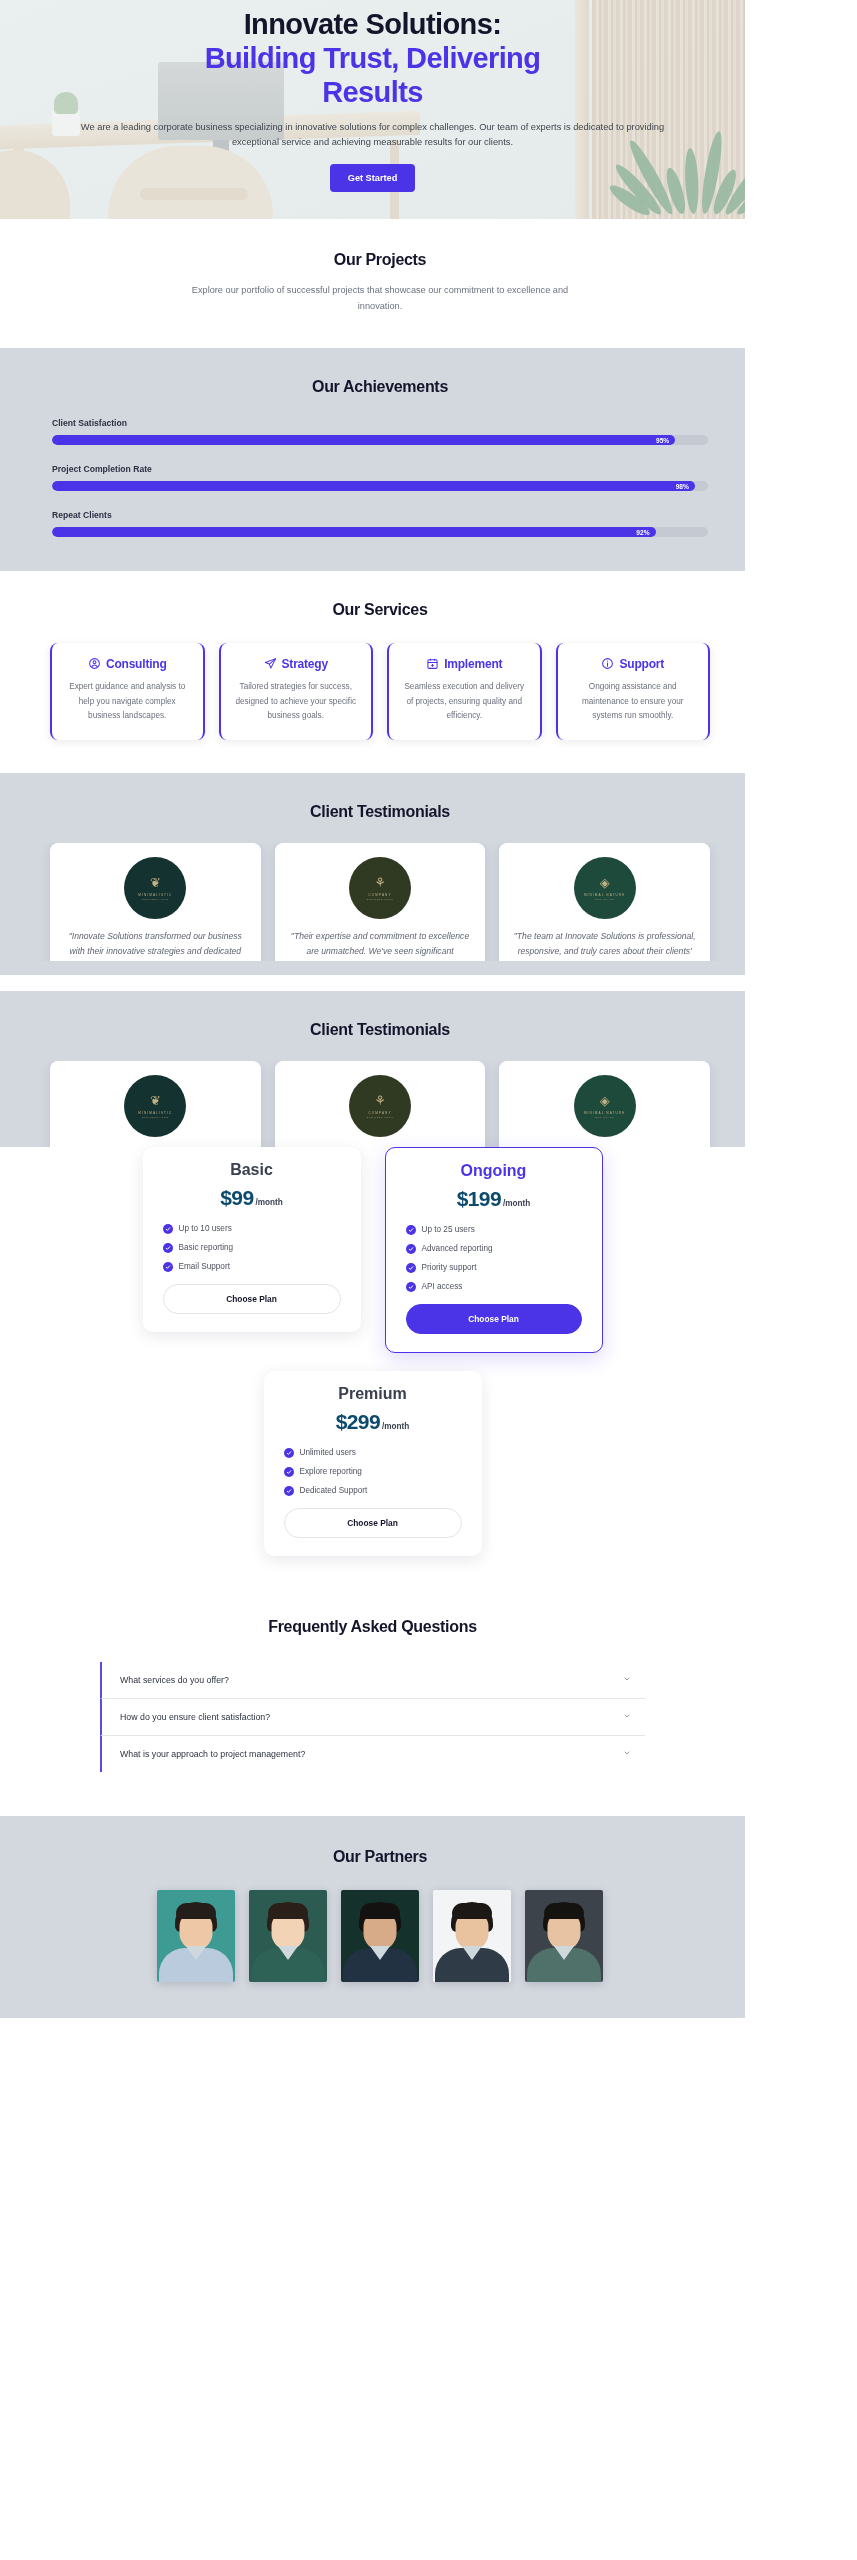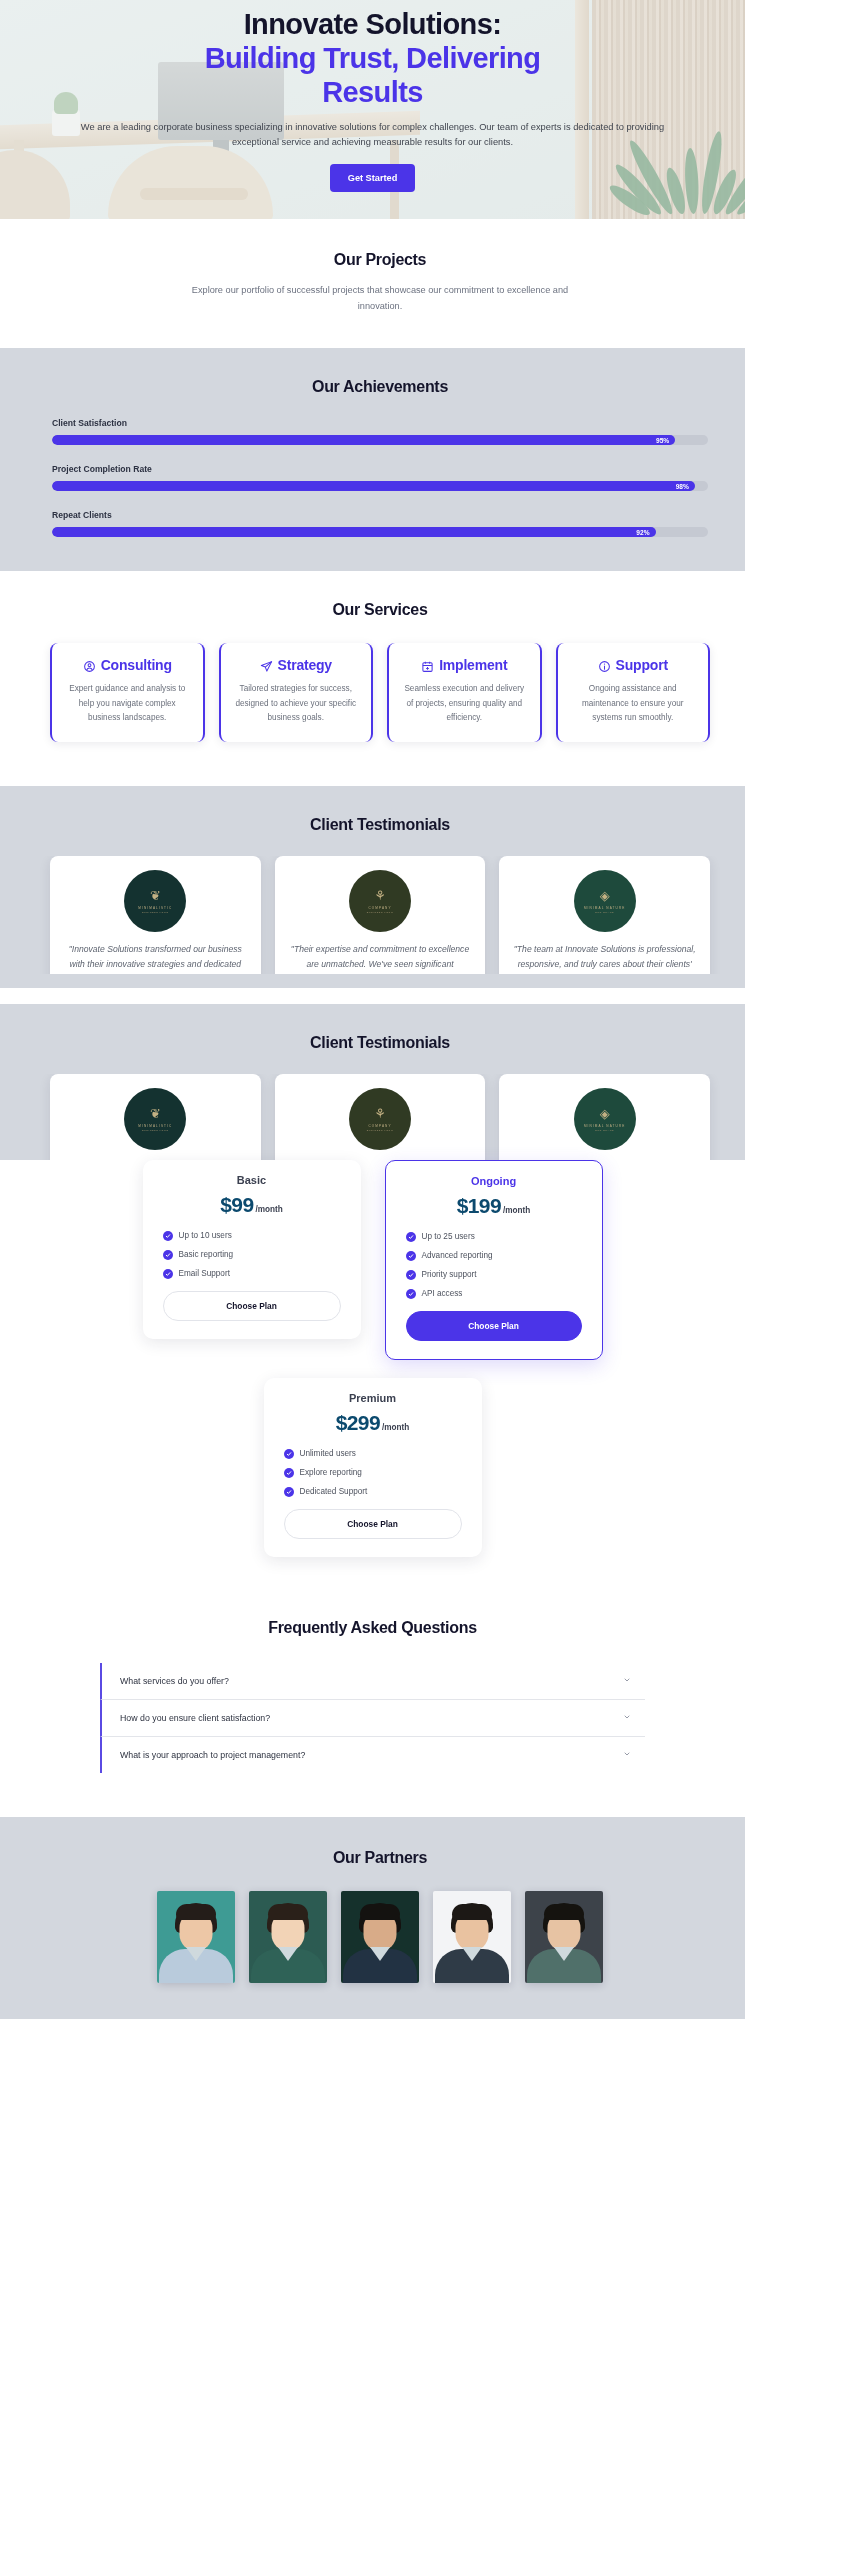--- a/index.html
+++ b/index.html
@@ -124,22 +124,22 @@
     margin-top: 24px; display: flex; gap: 14px;
     padding: 0 50px;
   }
   .svc-card {
     flex: 1; background: #fff; border-radius: 8px;
     border-left: 2px solid #4b34e8; border-right: 2px solid #4b34e8;
     box-shadow: 0 2px 10px rgba(25,25,60,.09);
     padding: 14px 11px 16px; text-align: center;
   }
   .svc-head {
-    display: flex; align-items: flex-end; justify-content: center; gap: 5px;
-    color: #4b34e8; font-weight: 800; font-size: 14px; letter-spacing: -.2px;
+    display: flex; align-items: flex-start; justify-content: center; gap: 5px;
+    color: #4b34e8; font-weight: 800; font-size: 12px; letter-spacing: -.2px;
   }
   .svc-head svg { display:block; }
   .svc-desc {
     margin-top: 9px; font-size: 8.2px; line-height: 1.78; color: #6b707c;
   }
 
   
   .tst-viewport { margin-top: 22px; padding: 0 50px; height: 118px; overflow: hidden; }
   .tst-grid { display: flex; gap: 14px; }
   .tst-card {
@@ -171,21 +171,21 @@
   }
   .price-card {
     width: 218px; background: #fff; border-radius: 10px;
     box-shadow: 0 4px 16px rgba(25,25,60,.10);
     padding: 14px 20px 18px; position: relative;
   }
   .price-card.featured {
     border: 1.3px solid #4b34e8;
     box-shadow: 0 6px 20px rgba(75,52,232,.18);
   }
-  .price-name { font-size: 11px; font-weight: 700; color: #3b4050; text-align: center; }
+  .price-name { font-size: 16px; font-weight: 700; color: #3b4050; text-align: center; }
   .price-card.featured .price-name { color: #4b34e8; font-weight: 800; }
   .price-amt { text-align: center; margin-top: 7px; }
   .price-amt .big { font-size: 21px; font-weight: 800; color: #0c4a6e; letter-spacing: -.6px; }
   .price-amt .per { font-size: 8.2px; font-weight: 700; color: #3b4050; margin-left: 2px; }
   .feat { margin-top: 14px; }
   .feat li { list-style: none; display: flex; align-items: center; gap: 6px; margin-bottom: 9px; }
   .feat li:last-child { margin-bottom: 0; }
   .chk {
     width: 10px; height: 10px; border-radius: 50%; background: #4b34e8;
     flex: 0 0 auto; display:flex; align-items:center; justify-content:center;
@@ -323,21 +323,21 @@
             <div class="ach-track">
               <div class="ach-fill" style="width: 92%;">
                 <span class="ach-pct">92%</span>
               </div>
             </div>
           </div>
         </div>
     </div>
   </section>
 
-  <section class="sec white" style="padding:30px 0 44px;">
+  <section class="sec white" style="padding:30px 0 33px;">
     <div class="wrap">
       <h2 class="sec-title">Our Services</h2>
       <div class="svc-grid" id="svc-grid">
           <div class="svc-card">
             <div class="svc-head">
               <span class="svc-icon">
                 <svg width="13" height="13" viewBox="0 0 24 24" fill="none" stroke="#4b34e8" stroke-width="1.9">
                   <circle cx="12" cy="12" r="9"></circle>
                   <circle cx="12" cy="9.5" r="2.6"></circle>
                   <path d="M6.8 18.5c1-2.5 3-3.6 5.2-3.6s4.2 1.1 5.2 3.6"></path>

